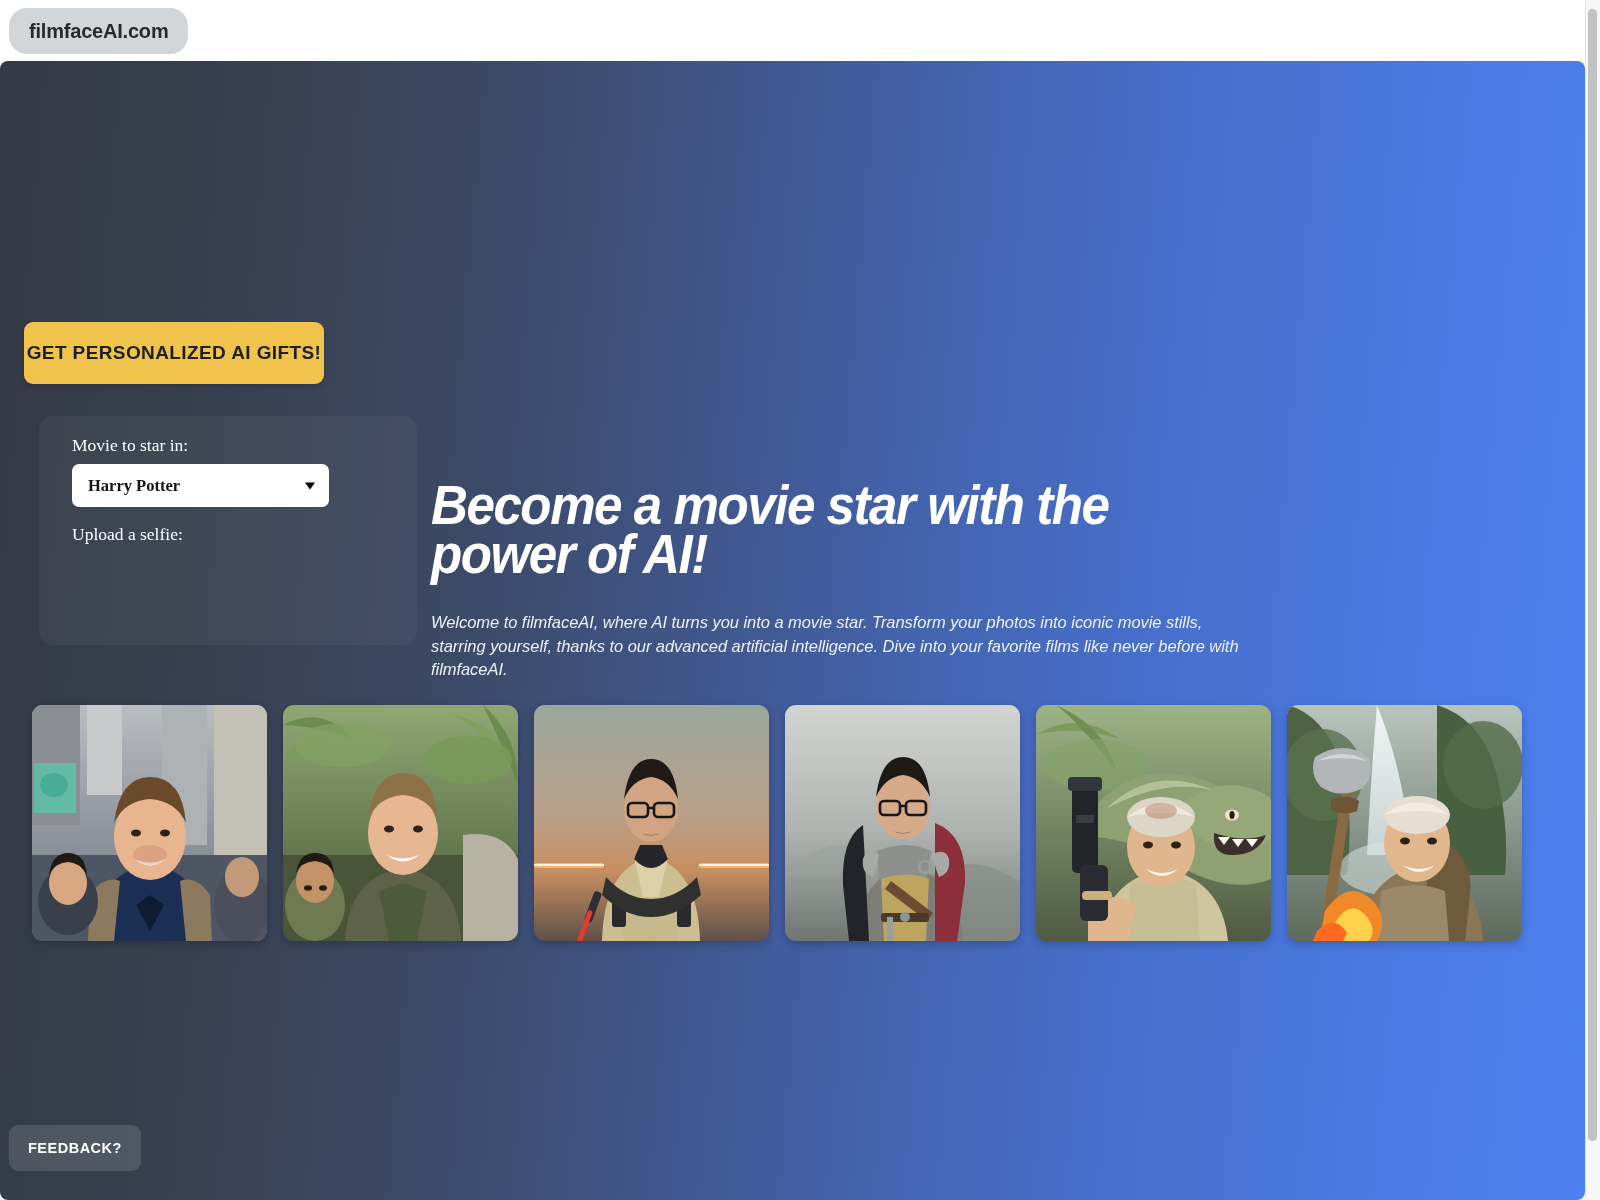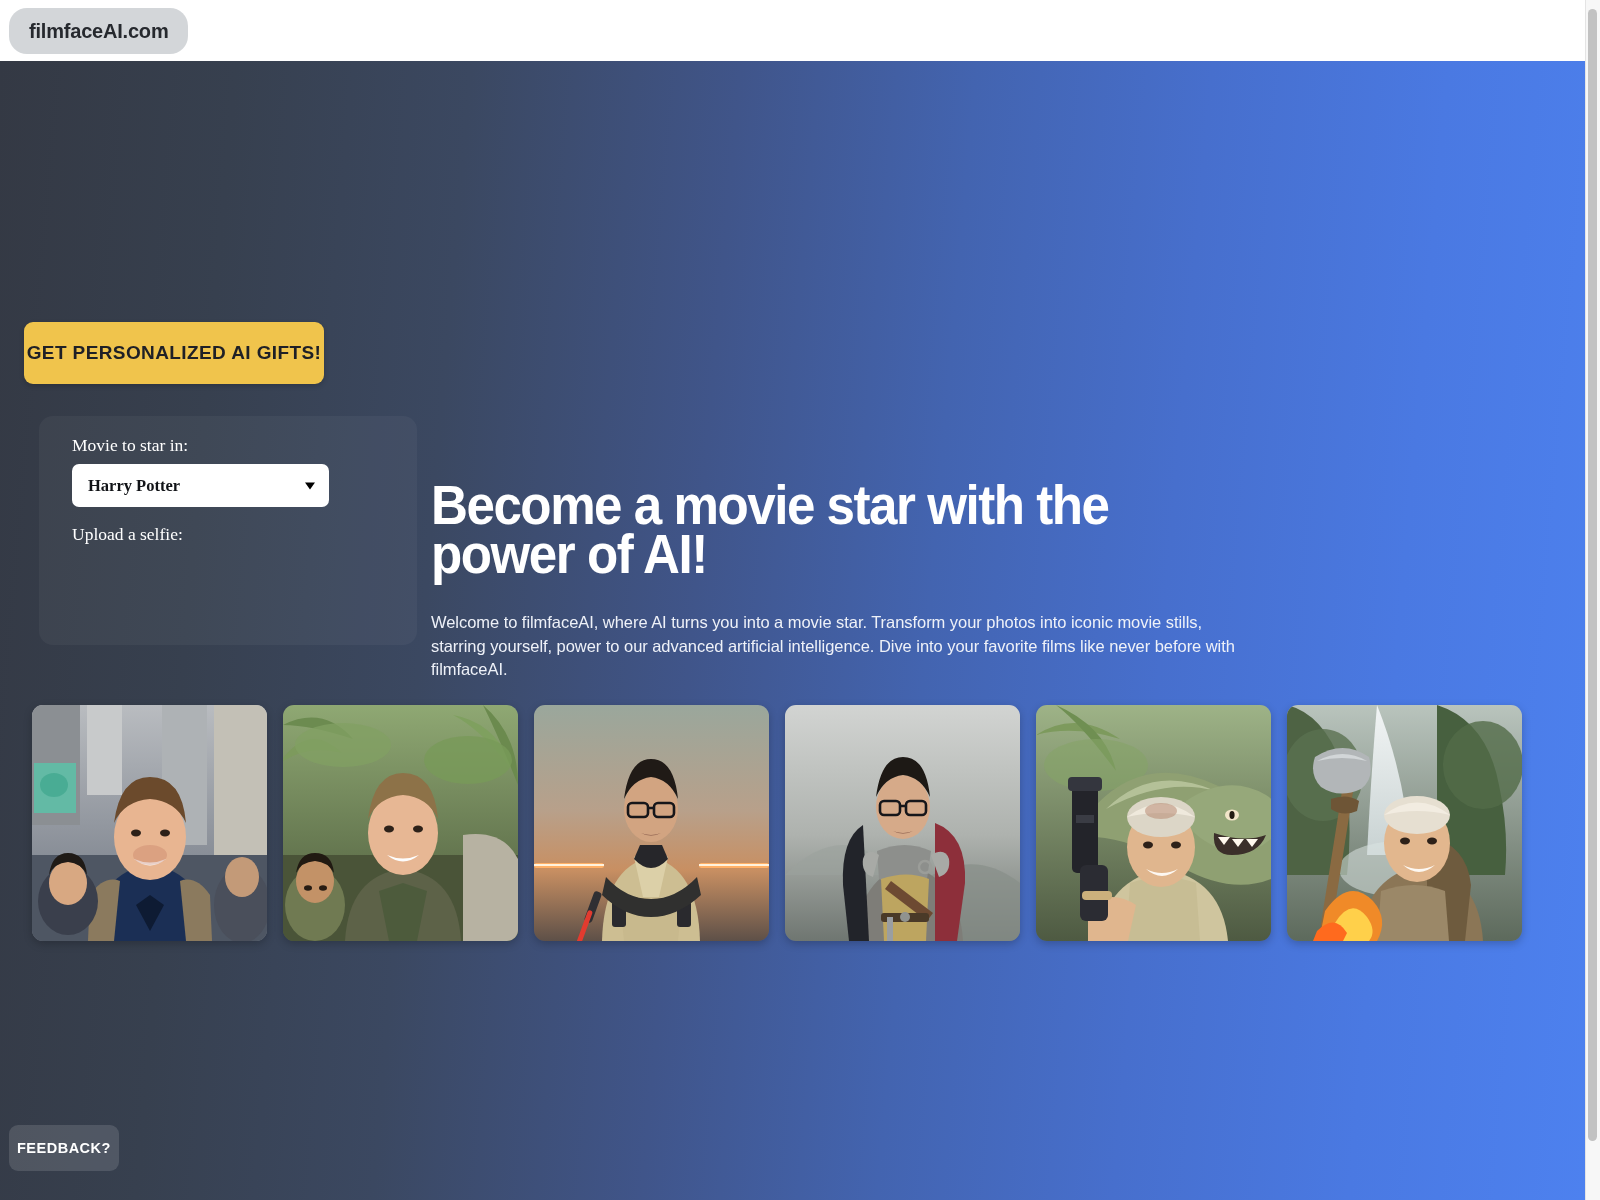--- a/index.html
+++ b/index.html
@@ -55,20 +55,21 @@
     background: linear-gradient(95deg,
                 #343944 0%,
                 #37404f 14%,
                 #3b4861 28%,
                 #40558a 44%,
                 #4364b0 58%,
                 #476fcd 72%,
                 #4a79e2 86%,
                 #4d81ef 100%);
     overflow: hidden;
+    border-radius: 8px;
   }
 
   
   .gift-button {
     position: absolute;
     left: 24px;
     top: 261px;
     width: 300px;
     height: 62px;
     background: #f0c44c;
@@ -172,20 +173,21 @@
     font-size: 15px;
     color: #555;
   }
 
   
   .hero-text {
     position: absolute;
     left: 431px;
     top: 420px;
     width: 820px;
+    font-style: italic;
   }
 
   .headline {
     color: #ffffff;
     font-family: "Liberation Sans", sans-serif;
     font-size: 55px;
     line-height: 49px;
     font-weight: bold;
     letter-spacing: -1.6px;
     transform: scaleX(0.93);
@@ -223,21 +225,21 @@
   }
 
   .gallery-card svg { display: block; width: 100%; height: 100%; }
 
   
   .feedback-button {
     position: absolute;
     left: 9px;
     top: 1064px;
     height: 46px;
-    padding: 0 8px;
+    padding: 0 19px;
     display: flex;
     align-items: center;
     background: rgba(255,255,255,0.13);
     border: none;
     border-radius: 9px;
     color: #ffffff;
     font-size: 14.5px;
     font-weight: bold;
     letter-spacing: 0.5px;
     cursor: pointer;
@@ -289,21 +291,21 @@
         </div>
 
         <label class="field-label">Upload a selfie:</label>
 
 
       </div>
     </div>
 
     <div class="hero-text">
       <h1 class="headline">Become a movie star with the power of AI!</h1>
-      <p class="subtext">Welcome to filmfaceAI, where AI turns you into a movie star. Transform your photos into iconic movie stills, starring yourself, power to our advanced artificial intelligence. Dive into your favorite films like never before with filmfaceAI.</p>
+      <p class="subtext">Welcome to filmfaceAI, where AI turns you into a movie star. Transform your photos into iconic movie stills, starring yourself, thanks to our advanced artificial intelligence. Dive into your favorite films like never before with filmfaceAI.</p>
     </div>
 
     <div class="gallery">
 
       <div class="gallery-card">
         <svg viewBox="0 0 235 236" preserveAspectRatio="none">
           <defs>
             <linearGradient id="g1" x1="0" y1="0" x2="0" y2="1">
               <stop offset="0" stop-color="#b9bcc0"></stop>
                 <stop offset="1" stop-color="#6d7480"></stop>

